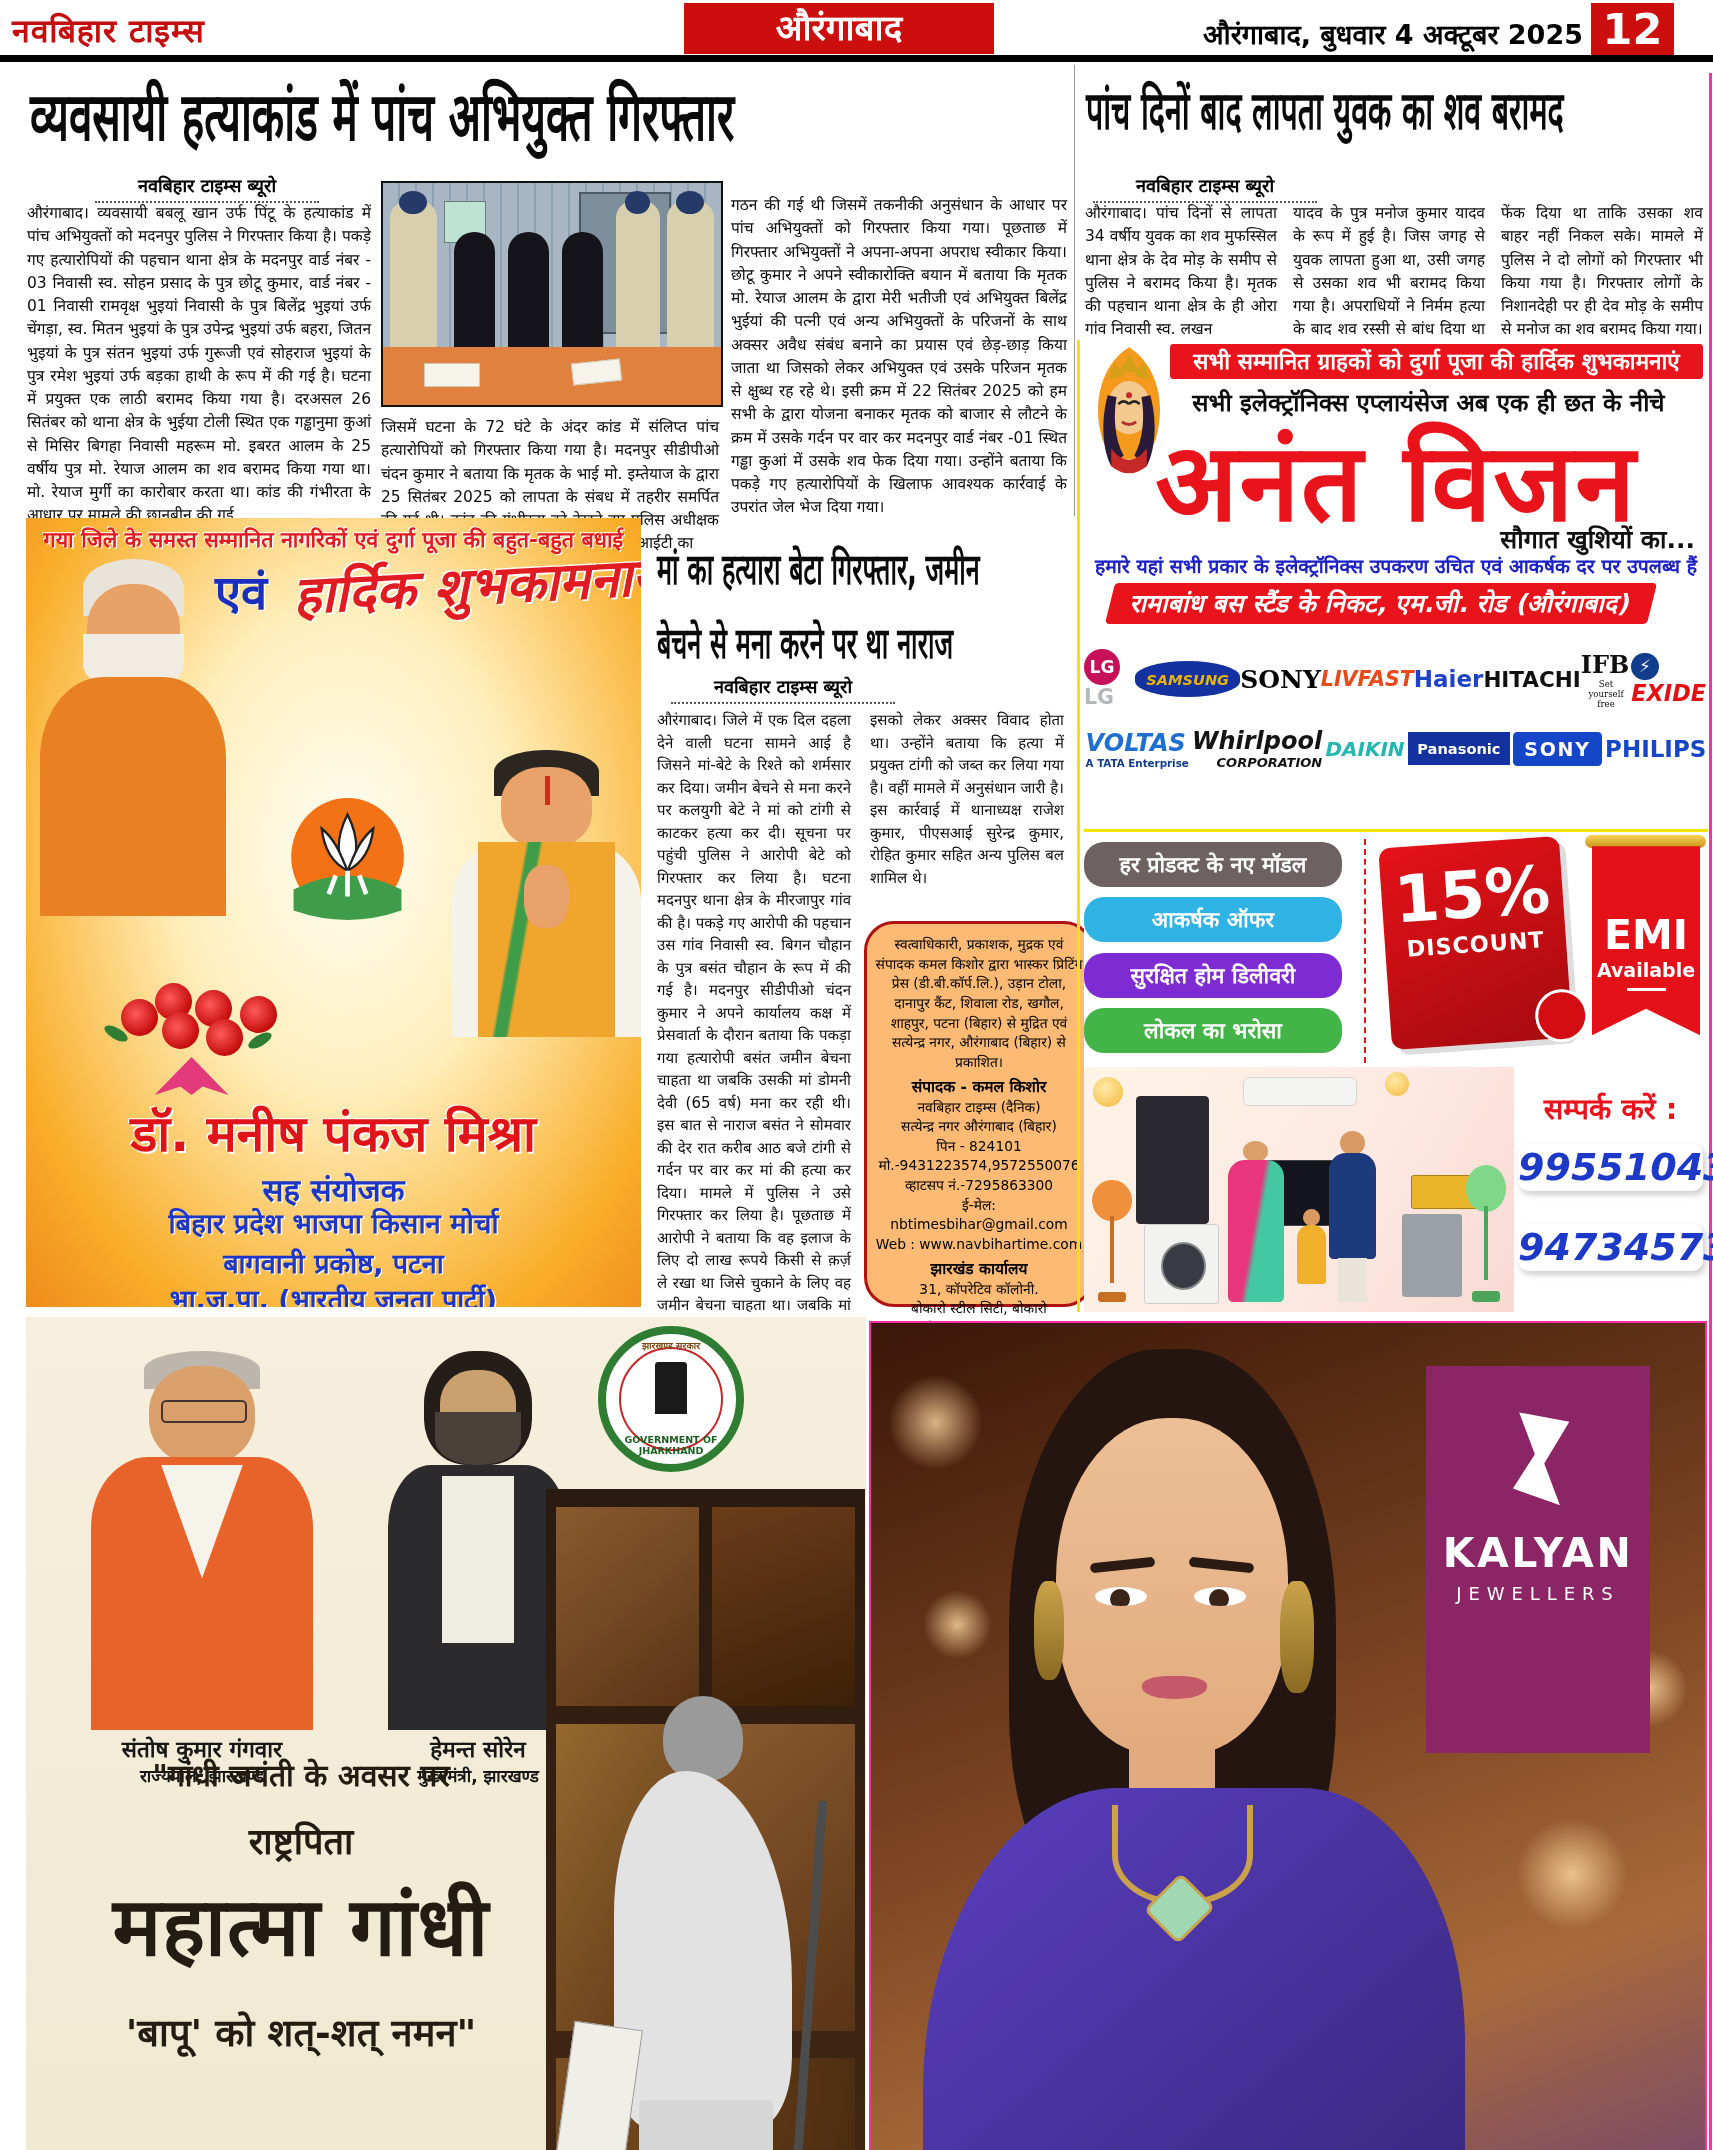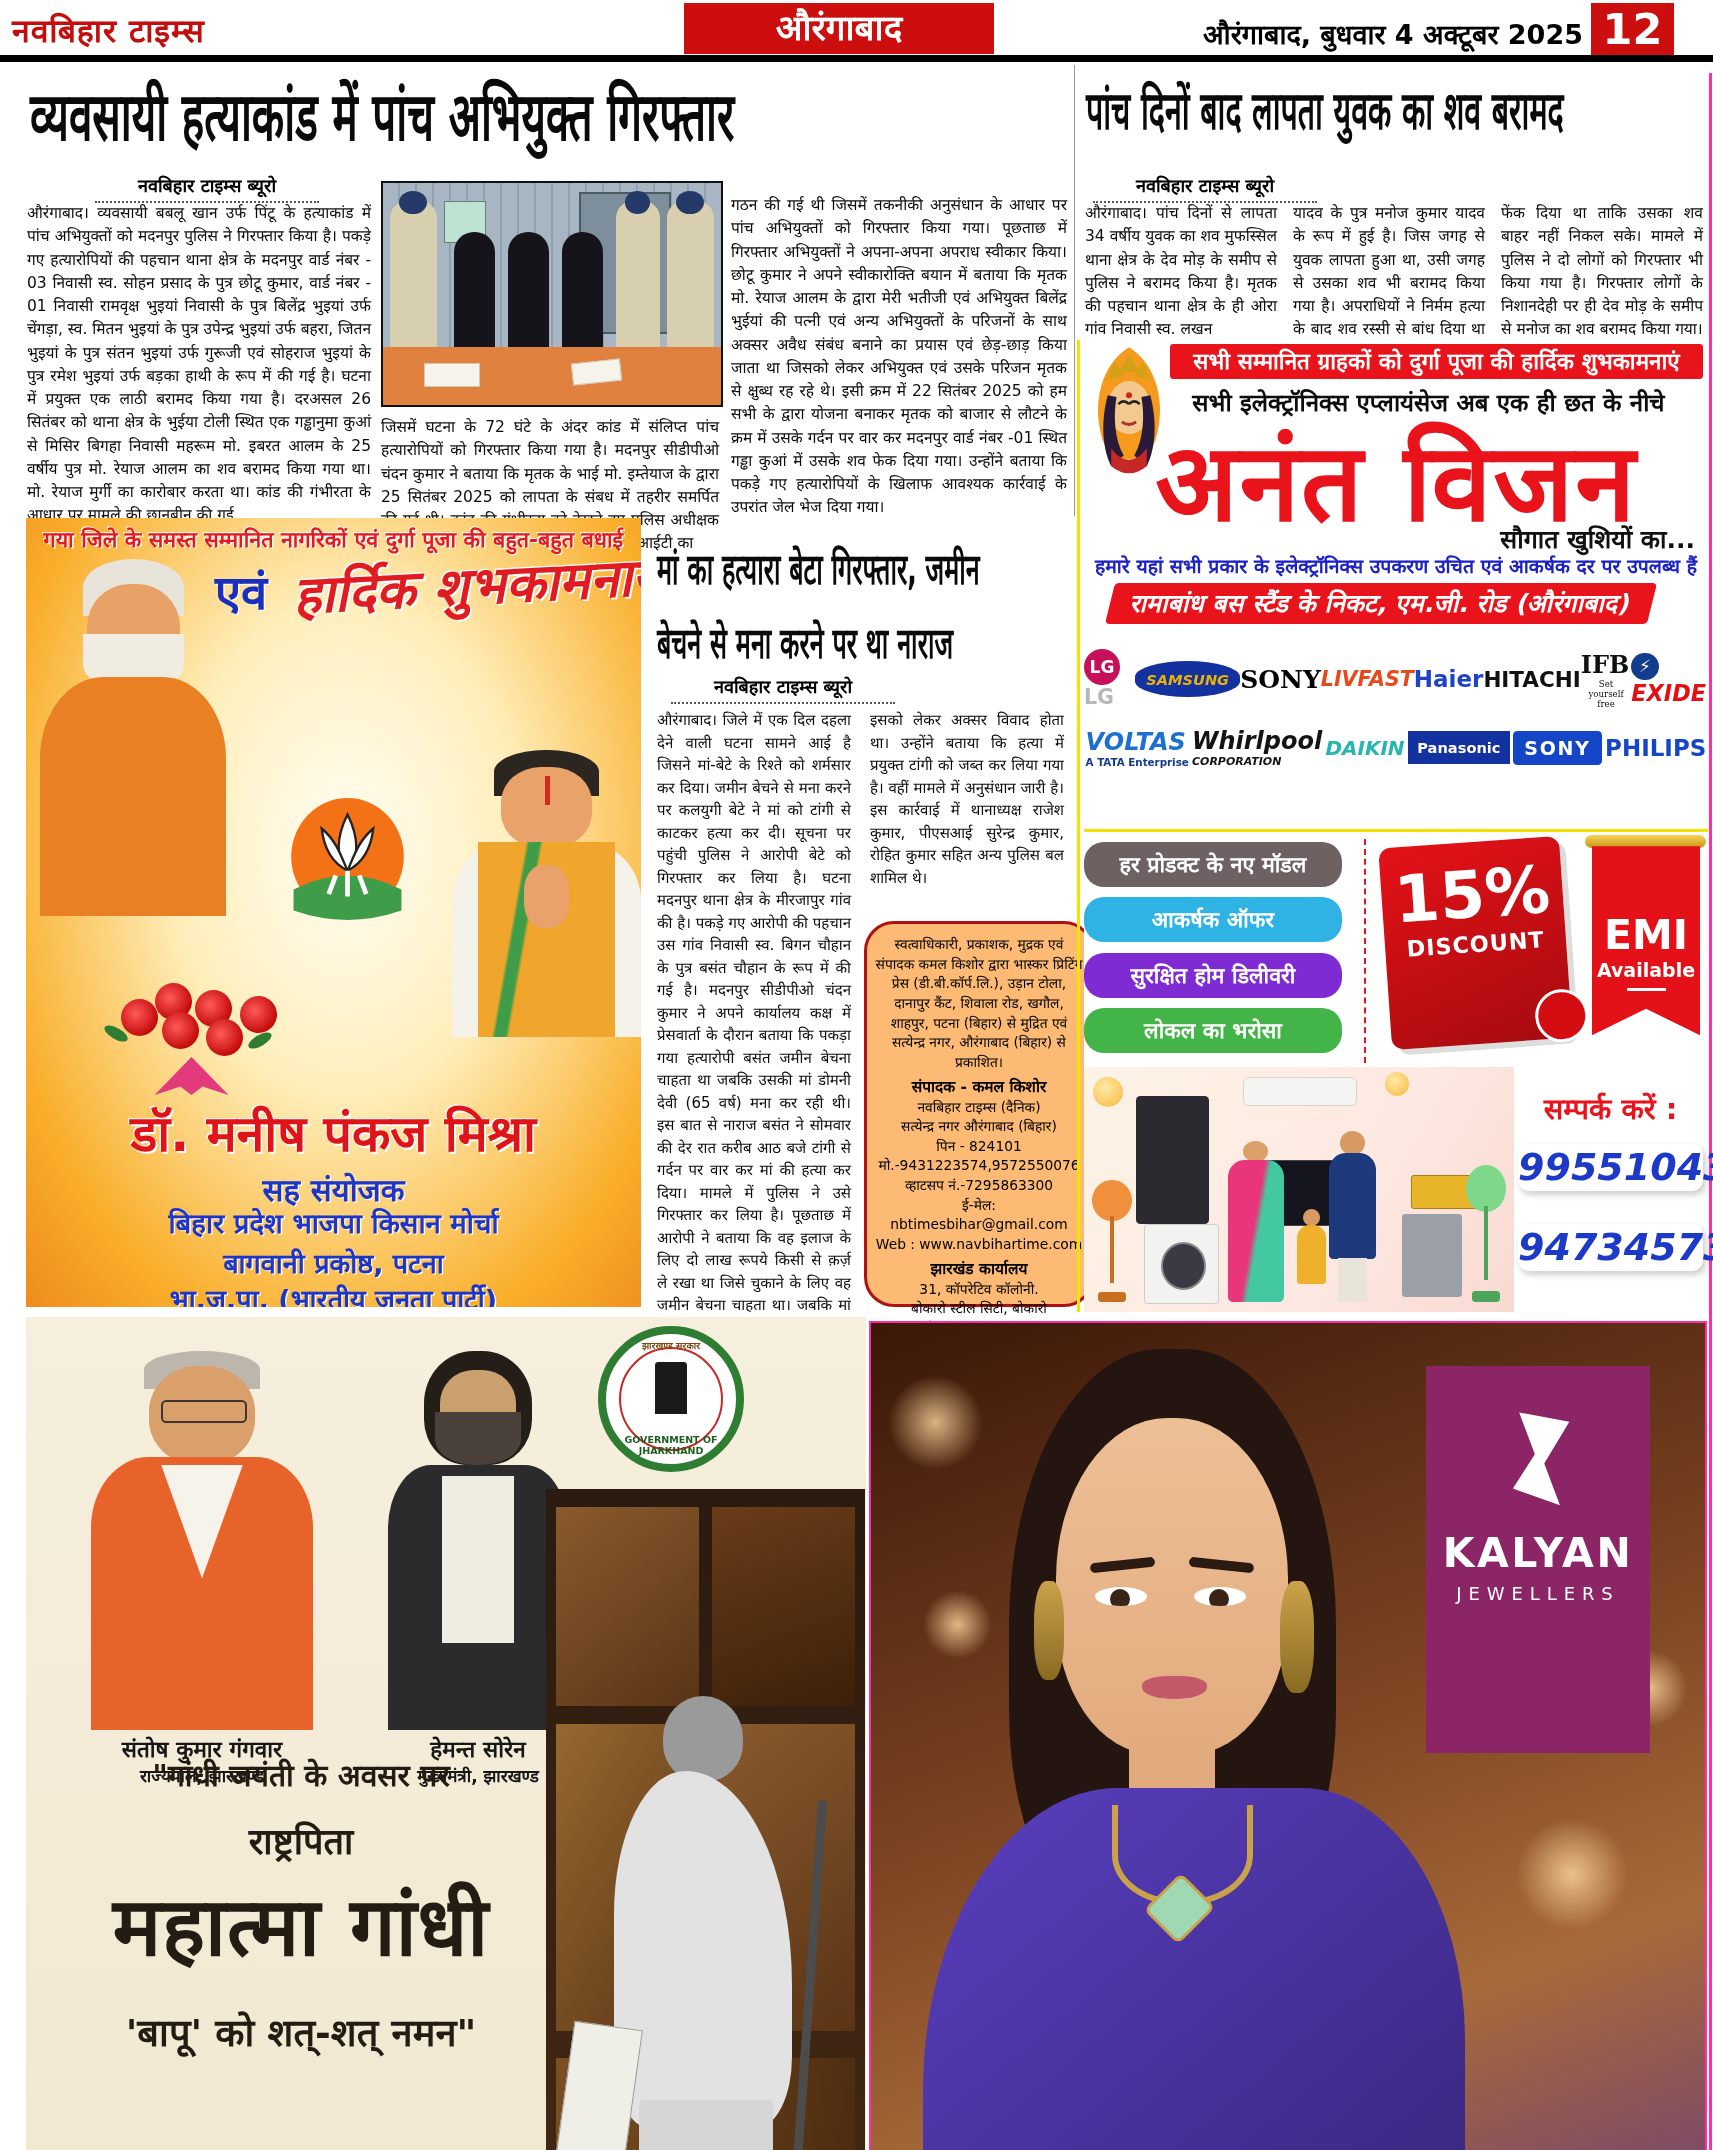--- a/index.html
+++ b/index.html
@@ -105,21 +105,21 @@
   .bl-livfast{color:#e8491b;font-size:20.6px;font-style:italic;}
   .bl-haier{color:#1e43c8;font-size:23px;}
   .bl-hitachi{color:#111;font-size:21.5px;}
   .bl-ifb{font-family:"DejaVu Serif","Liberation Serif",serif;color:#101010;font-size:24px;}
   .bl-ifbsub{display:block;font-size:8.6px;font-weight:400;text-align:center;}
   .bl-exide{color:#e40f12;font-size:22.4px;font-style:italic;}
   .ex-circ{display:inline-block;width:27.5px;height:27.5px;border-radius:50%;background:#123d8c;color:#fff;font-size:17px;line-height:27.5px;text-align:center;vertical-align:middle;}
   .bl-voltas{color:#1d6fd0;font-size:24px;font-style:italic;}
   .bl-voltsub{display:block;font-size:10.3px;color:#143b8a;text-align:center;font-style:normal;}
   .bl-whirl{color:#141414;font-size:24px;font-style:italic;}
-  .bl-whirlsub{display:block;font-size:11px;}
+  .bl-whirlsub{display:block;font-size:13px;text-align:right;}
   .bl-daikin{color:#27b5b0;font-size:20px;font-style:italic;}
   .bl-pana{background:#1431a0;color:#fff;font-size:14.6px;padding:7.7px 9.5px;}
   .bl-lloyd{background:#1546c8;color:#fff;font-size:19px;padding:6px 11.2px;letter-spacing:1.7px;border-radius:4.3px;}
   .bl-philips{color:#1546c8;font-size:23px;}
   .av-hr{left:0;top:489px;width:624px;height:2.6px;background:#f2e400;}
   .pill{left:0;width:258px;height:45px;border-radius:20px;color:#fff;font-size:21.5px;font-weight:900;text-align:center;line-height:45px;}
   .p1{top:502px;background:#6e6161;} .p2{top:557px;background:#2fb3e4;}
   .p3{top:613px;background:#7e2bd4;} .p4{top:668px;background:#43b447;}
   .av-dash{left:280px;top:499px;width:0;height:224px;border-left:2.6px dashed #e8131b;}
   .disc{left:301px;top:502px;width:181px;height:202px;background:linear-gradient(160deg,#e41218,#a50b0f);border-radius:12px;transform:rotate(-4deg);box-shadow:6px 6px 0 #00000022;color:#fff;text-align:center;}

